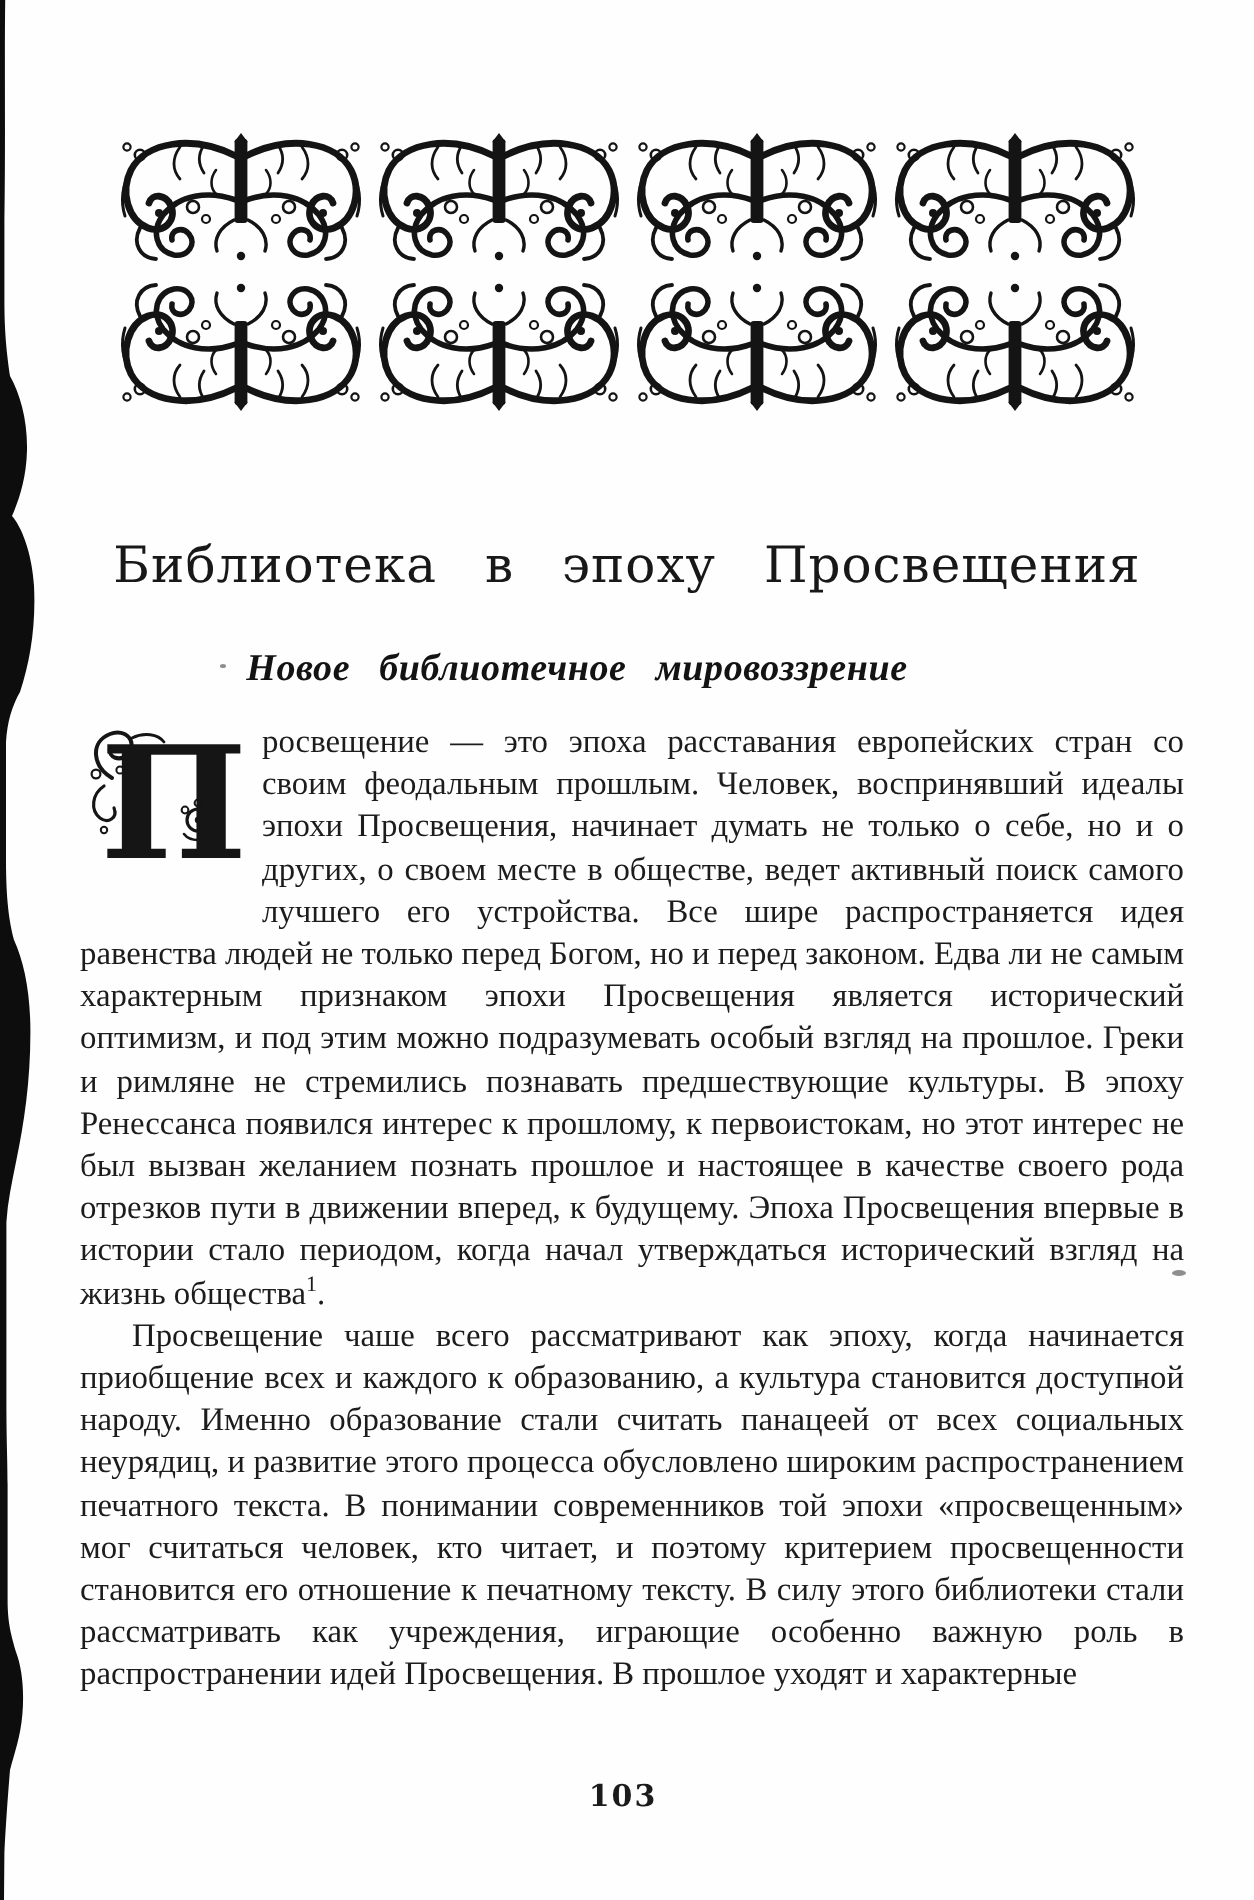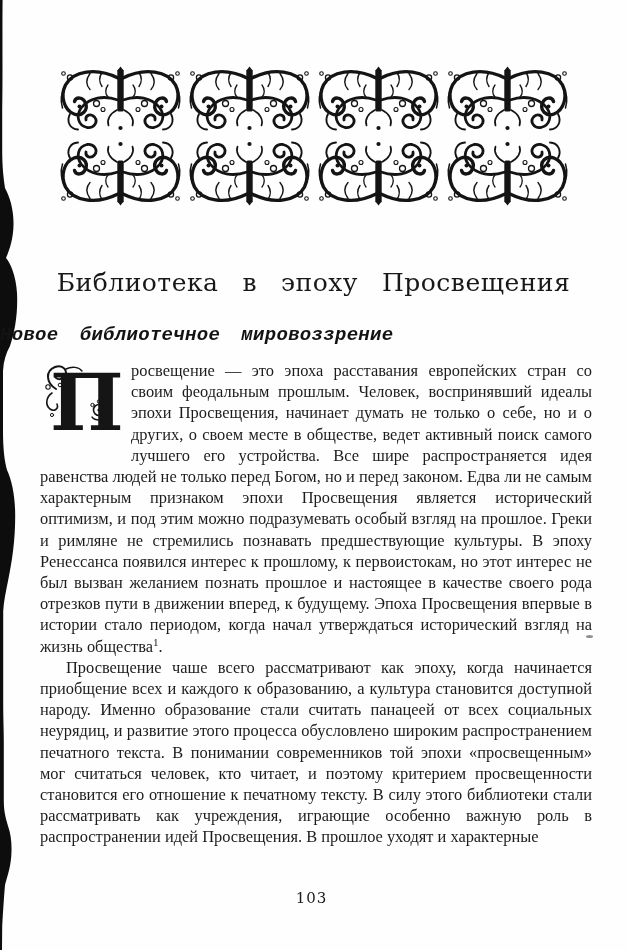--- a/index.html
+++ b/index.html
@@ -26,21 +26,22 @@
   
   .chapter-title{
     position:absolute;top:268px;left:0;width:627px;
     text-align:center;
     font-family:"DejaVu Serif", serif;
     font-size:25px;letter-spacing:0.5px;word-spacing:0.62em;
     color:#181818;
   }
   .section-heading{
     position:absolute;top:324px;left:0;width:577px;
-    font-family:Liberation Mono, monospace;
+    text-align:center;
+    font-family:Liberation Serif, serif;
     font-style:italic;font-weight:bold;
     font-size:19px;word-spacing:0.5em;letter-spacing:0.3px;
     color:#131313;
   }
 
   
   .body-text{
     position:absolute;left:40px;top:360px;width:552px;
     font-size:16.4px;line-height:21.2px;
     text-align:justify;
@@ -63,21 +64,21 @@
     font-weight:bold;font-size:78px;line-height:88px;
     color:#151515;
   }
   .dropcap-vines{position:absolute;left:0;top:0;}
 
   
   .page-number{
     position:absolute;top:889px;left:0;width:623px;
     text-align:center;
     font-family:"DejaVu Serif", serif;
-    font-weight:normal;font-size:15px;letter-spacing:1px;
+    font-weight:bold;font-size:15px;letter-spacing:1px;
     color:#1b1b1b;
   }
 </style>
 </head>
 <body>
 
 <div class="page">
 
   <svg class="edge-left" width="24" height="950" viewBox="0 0 24 950">
     <path fill="#0d0d0d" d="M0,0 L2.6,0 C2.2,30 2.8,70 2.2,110 L2.2,150 C2.2,168 3.6,178 5,188

